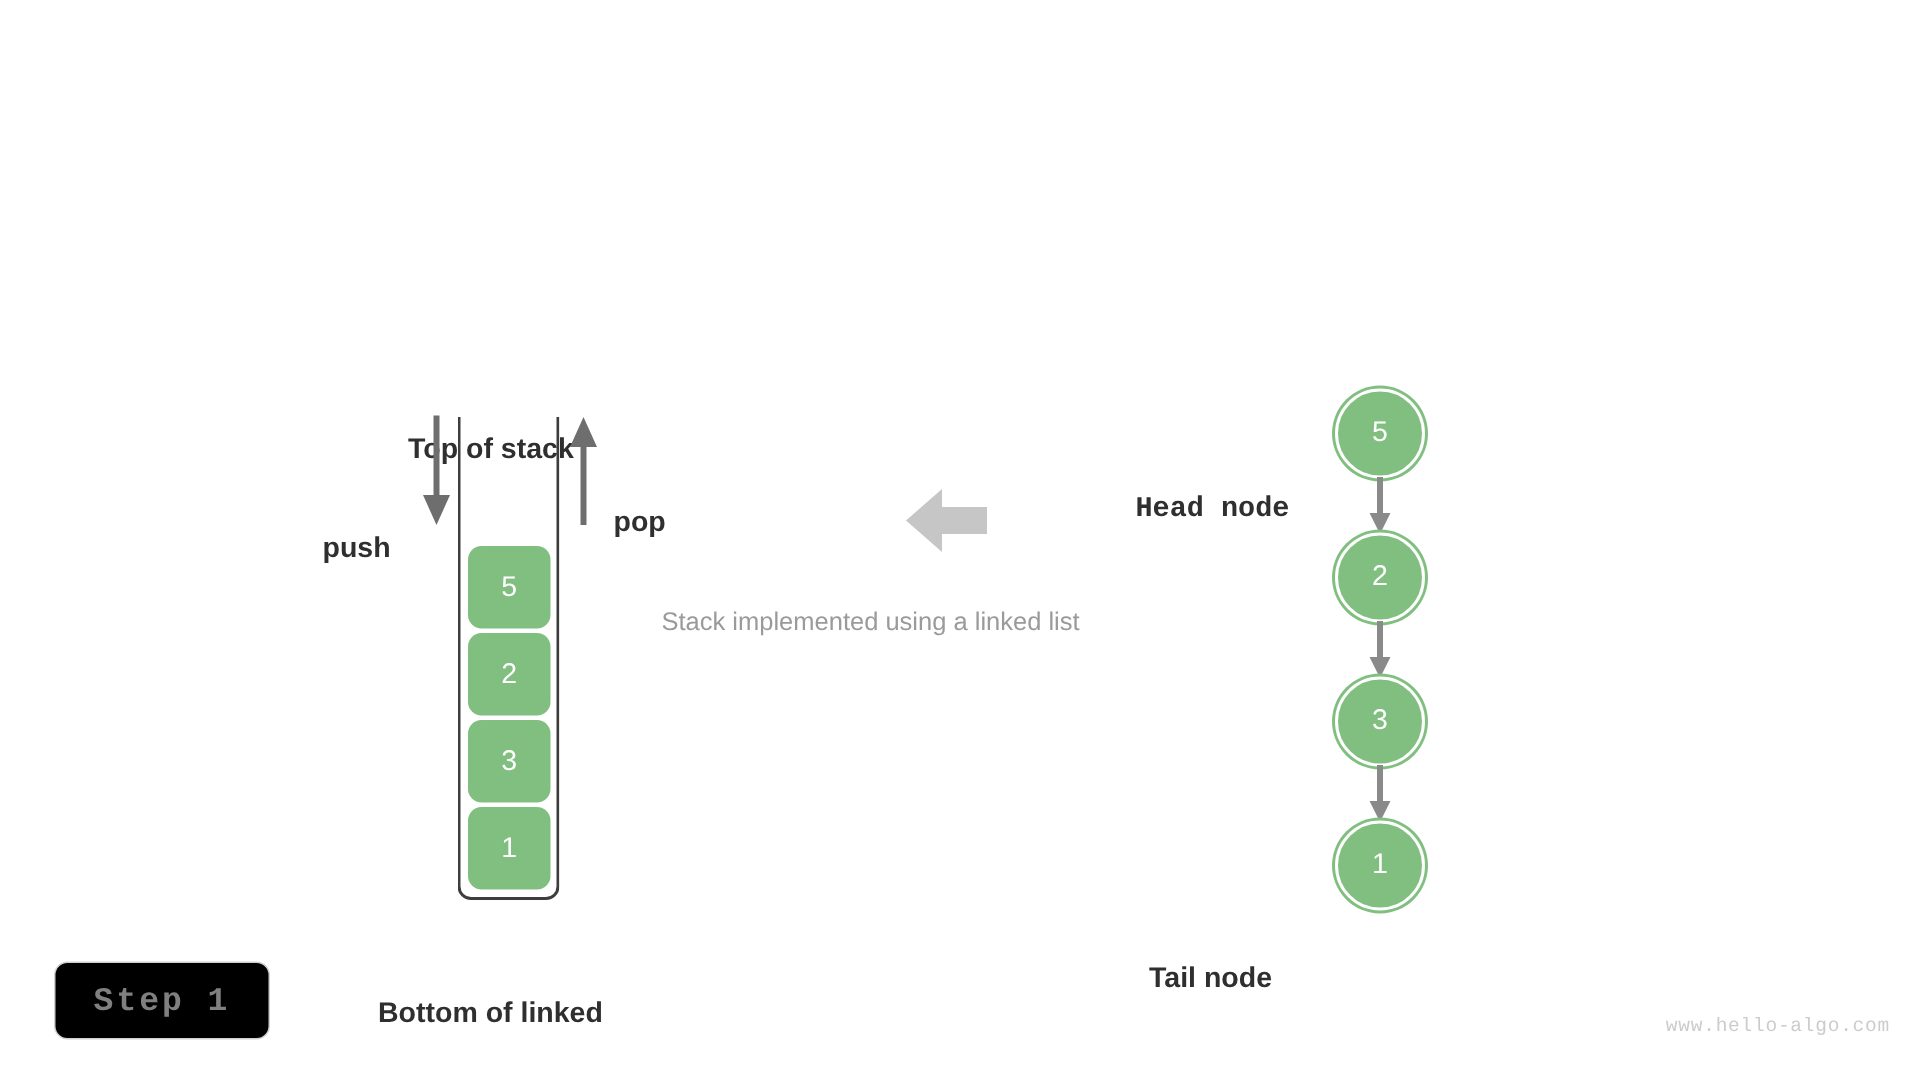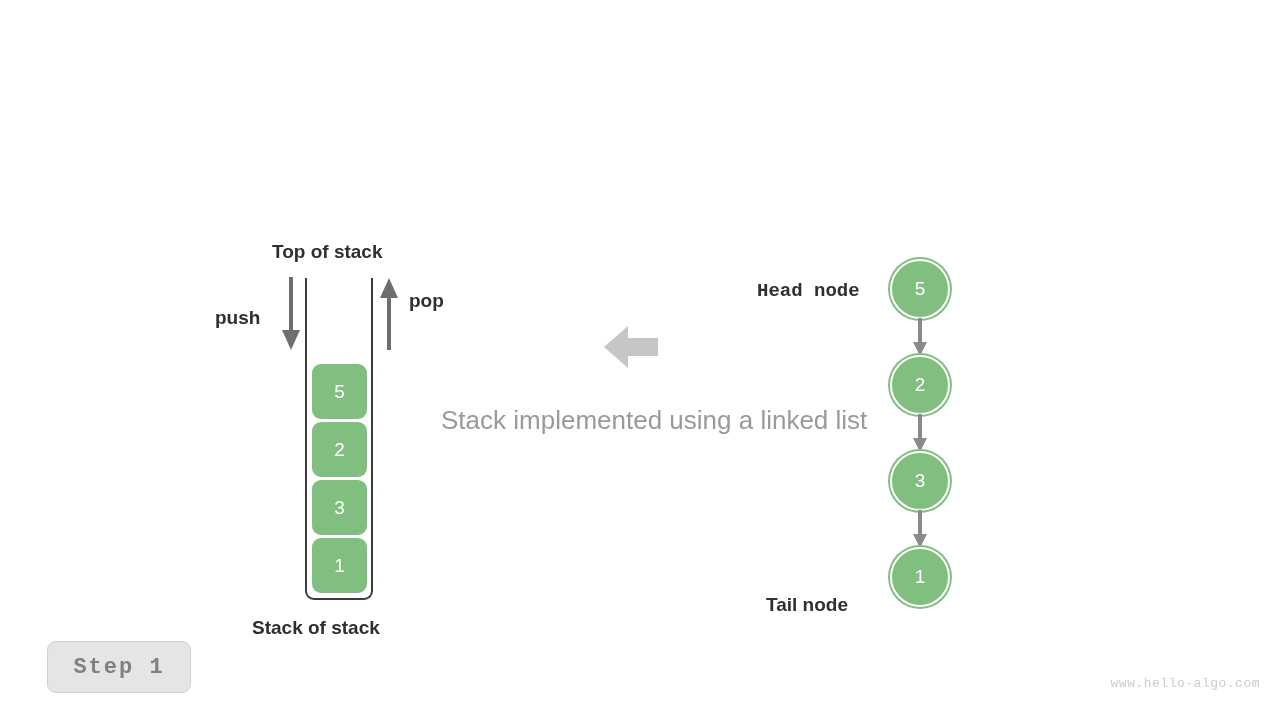--- a/index.html
+++ b/index.html
@@ -23,25 +23,26 @@
   
   .abs { position: absolute; }
 
   
   .label-bold {
     font-family: "Liberation Sans", sans-serif;
     font-weight: bold;
     font-size: 19px;
     color: #2f2f2f;
     white-space: nowrap;
+    margin-top: 48px;
   }
   .label-caption {
     font-family: "Liberation Sans", sans-serif;
     font-weight: normal;
-    font-size: 26px;
+    font-size: 17px;
     color: #9a9a9a;
     white-space: nowrap;
   }
 
   
   #stack-container {
     left: 305px;
     top: 278px;
     width: 68px;
     height: 322px;
@@ -103,26 +104,25 @@
   .ll-link { position: absolute; }
 
   
   #step-badge {
     left: 36px;
     top: 641px;
     width: 144px;
     height: 52px;
     border: 1px solid #d0d0d0;
     border-radius: 9px;
-    background: #e5e5e5;
+    background: #000000;
     display: flex;
     align-items: center;
     justify-content: center;
     box-sizing: border-box;
-    margin-left: 11px;
   }
   #step-badge-text {
     font-family: "Liberation Mono", monospace;
     font-size: 22px;
     font-weight: bold;
     letter-spacing: 2px;
     color: #808080;
     white-space: nowrap;
   }
 
@@ -156,21 +156,21 @@
     <polygon points="13,6 4,26 22,26" fill="#6e6e6e"></polygon>
   </svg>
 
   <div class="abs" id="stack-container"></div>
 
   <div class="stack-block" style="top:364px;">5</div>
   <div class="stack-block" style="top:422px;">2</div>
   <div class="stack-block" style="top:480px;">3</div>
   <div class="stack-block" style="top:538px;">1</div>
 
-  <div class="abs label-bold" style="left:252px; top:617px;">Stack of stack</div>
+  <div class="abs label-bold" style="left:252px; top:617px;">Bottom of linked</div>
 
   <svg class="abs" id="transform-arrow" viewBox="0 0 58 58">
     <polygon points="2,29 26,8 26,20 56,20 56,38 26,38 26,50" fill="#c6c6c6"></polygon>
   </svg>
 
   <div class="abs label-caption" style="left:441px; top:405px;">Stack implemented using a linked list</div>
 
   <div class="abs label-bold" style="left:757px; top:280px;font-family:Liberation Mono, monospace;">Head node</div>
 
   <div class="ll-node" style="left:890px; top:259px;">5</div>

